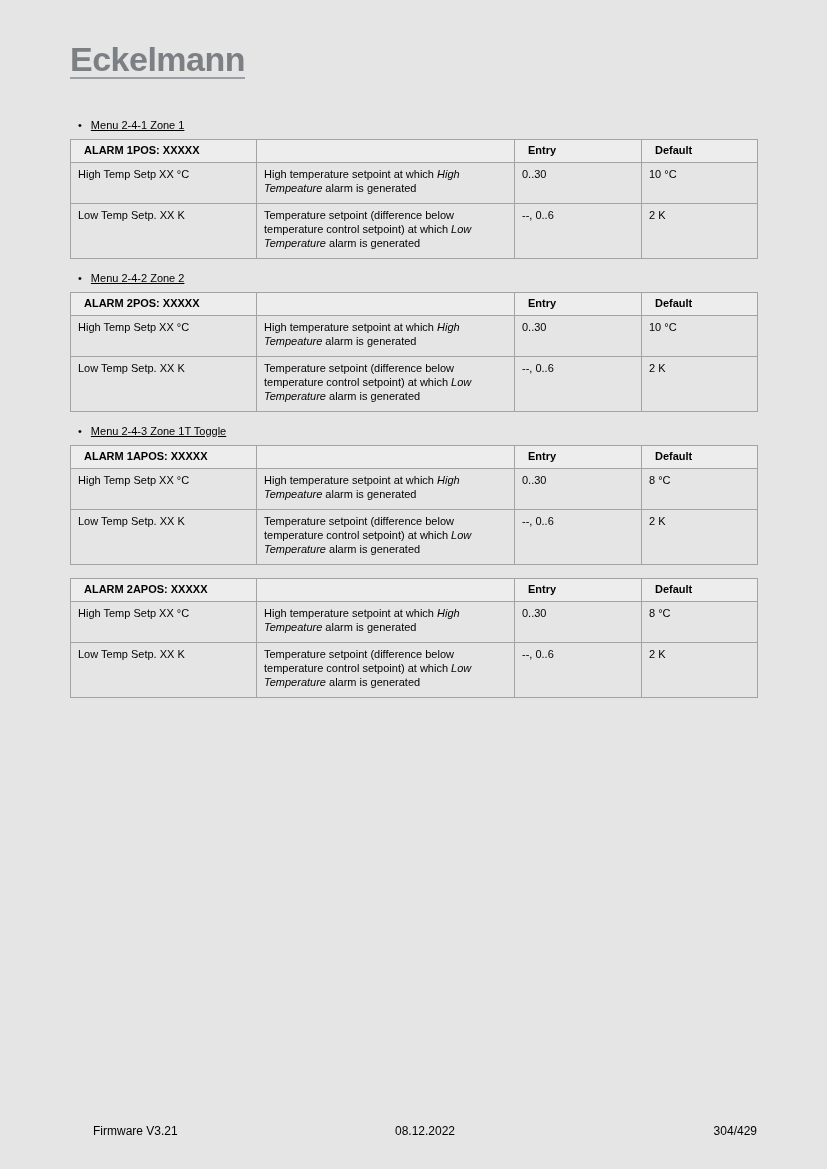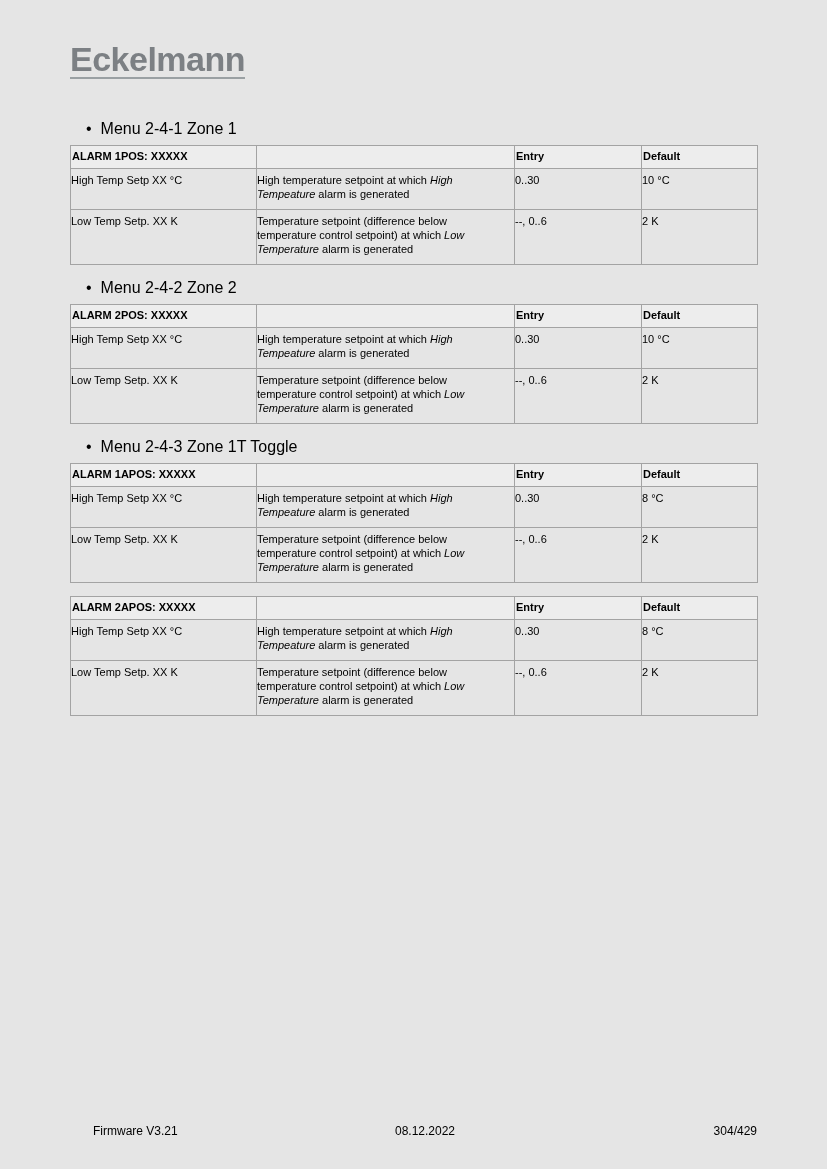--- a/index.html
+++ b/index.html
@@ -24,47 +24,48 @@
     color: #7c8084;
     border-bottom: 2px solid #9aa0a3;
     padding-bottom: 1px;
     line-height: 1.0;
   }
   .content {
     padding: 40px 70px 0 70px;
   }
   .section { margin-bottom: 13px; }
   .menu-heading {
-    font-size: 16px;
-    margin: 0 0 7px 16px;
+    font-size: 11px;
+    margin: 0 0 7px 8px;
     line-height: 1.2;
+    text-decoration: underline;
   }
   .menu-heading .bullet {
     display: inline-block;
     margin-right: 9px;
   }
   table.param-table {
     border-collapse: collapse;
     table-layout: fixed;
     width: 687px;
     font-size: 11px;
     line-height: 1.27;
   }
   table.param-table th,
   table.param-table td {
     border: 1px solid #a3a3a3;
     text-align: left;
     vertical-align: top;
-    padding: 5px 7px 7px 0;
+    padding: 5px 7px 7px 7px;
     overflow: hidden;
   }
   table.param-table th {
     background: #ededed;
     font-weight: bold;
-    padding: 4px 1px;
+    padding: 4px 13px;
     height: 22px;
   }
   td.desc-cell em { font-style: italic; }
   .col-param   { width: 186px; }
   .col-desc    { width: 258px; }
   .col-entry   { width: 127px; }
   .col-default { width: 116px; }
   .footer {
     position: absolute;
     left: 70px;

